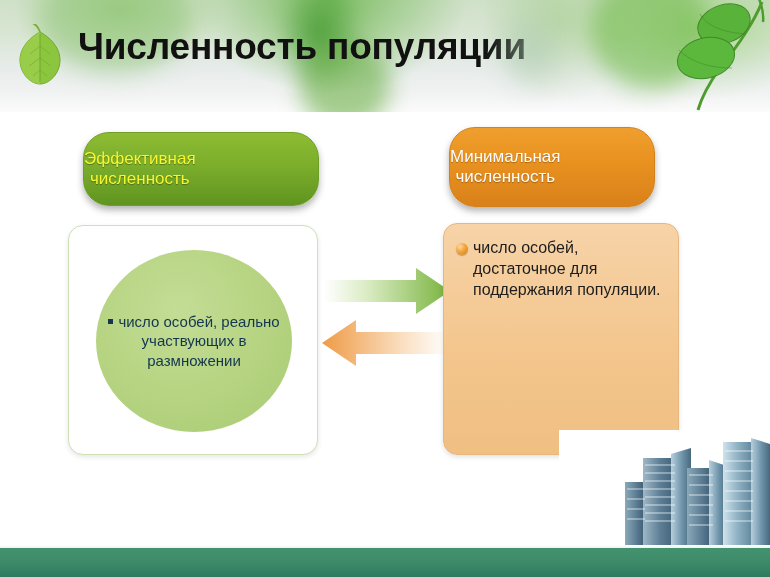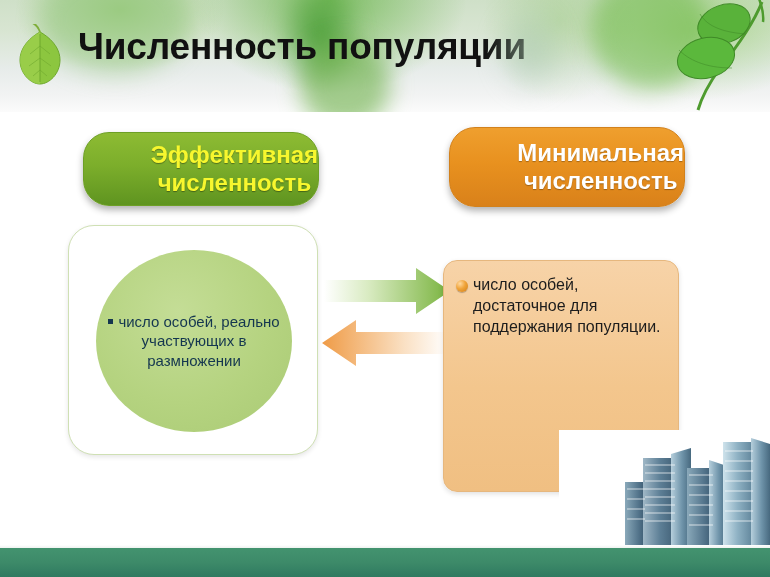--- a/index.html
+++ b/index.html
@@ -48,44 +48,44 @@
   #title{
     position:absolute; left:78px; top:26px;
     font-size:37px; font-weight:bold; color:#111111;
     letter-spacing:-.2px; white-space:nowrap;
     font-family:"Liberation Sans", sans-serif;
   }
 
   
   .pill{
     position:absolute; border-radius:26px;
-    display:flex; align-items:center; justify-content:flex-end;
-    text-align:center; line-height:1.18; font-weight:bold; font-size:24px;
+    display:flex; align-items:center; justify-content:flex-start;
+    text-align:center; line-height:1.18; font-weight:normal; font-size:17px;
     box-shadow:0 4px 7px rgba(0,0,0,.30);
   }
   #pill-green{
     left:83px; top:132px; width:236px; height:74px;
     background:linear-gradient(180deg,#8dbb33 0%, #7cae2b 45%, #5f9420 100%);
     color:#f7f72e;
     text-shadow:0 1px 1px rgba(0,0,0,.35);
     border:1px solid #6d9f26;
   }
   #pill-orange{
-    left:449px; top:127px; width:236px; height:80px;
+    left:449px; top:127px; width:206px; height:80px;
     background:linear-gradient(180deg,#ef9f2e 0%, #e8911f 45%, #d9811a 100%);
     color:#ffffff;
     text-shadow:0 1px 1px rgba(0,0,0,.3);
     border:1px solid #d2811c;
   }
   .pill .l2{ display:block; }
 
   
   #card-left{
     position:absolute; left:68px; top:225px; width:250px; height:230px;
-    background:#ffffff; border:1px solid #cfe0b4; border-radius:26px;
+    background:#ffffff; border:1px solid #cfe0b4; border-radius:15px;
     box-shadow:0 2px 5px rgba(0,0,0,.10);
   }
   #circle{
     position:absolute; left:27px; top:24px; width:196px; height:182px;
     border-radius:50%;
     background:radial-gradient(circle at 42% 34%, #c4dd96 0%, #b5d380 55%, #a9ca74 100%);
   }
   #circle-text{
     position:absolute; left:0; top:0; width:196px; height:182px;
     display:flex; align-items:center; justify-content:center;
@@ -96,21 +96,20 @@
     display:inline-block; width:5px; height:5px; background:#14364f;
     vertical-align:middle; margin-right:5px; margin-bottom:2px;
   }
 
   #card-right{
     position:absolute; left:443px; top:223px; width:236px; height:232px;
     background:linear-gradient(180deg,#f7d3a8 0%, #f3c68d 55%, #f0bf82 100%);
     border:1px solid #e6b77e; border-radius:14px;
     box-shadow:0 2px 5px rgba(0,0,0,.12);
     padding:14px 12px 10px 10px;
-    margin-top:37px;
   }
   .bullet-row{ display:flex; align-items:flex-start; margin-bottom:2px; }
   .sphere{
     flex:0 0 auto; width:12px; height:12px; border-radius:50%;
     margin:5px 5px 0 2px;
     background:radial-gradient(circle at 33% 30%, #ffd9a0 0%, #f0a43a 45%, #cf7d16 100%);
     box-shadow:0 1px 1px rgba(0,0,0,.25);
   }
   .bullet-text{ color:#1d1d1d; font-size:16px; line-height:1.30; }
 

